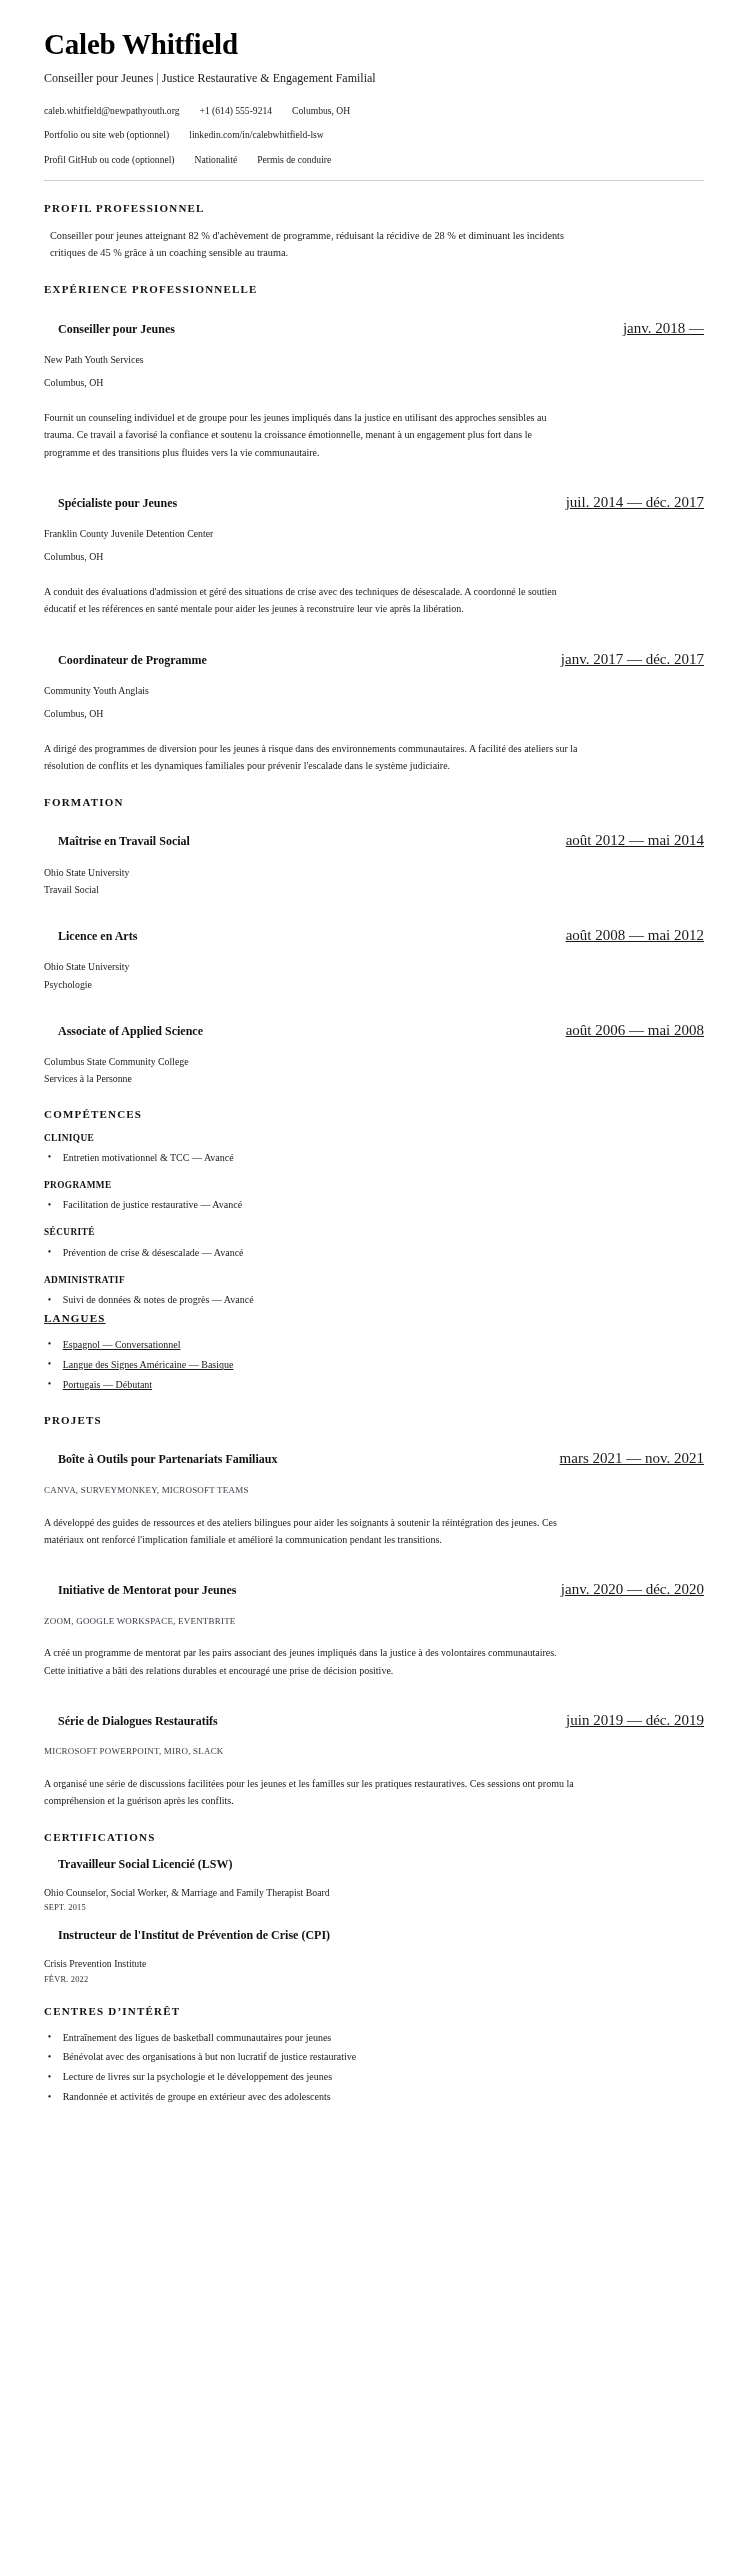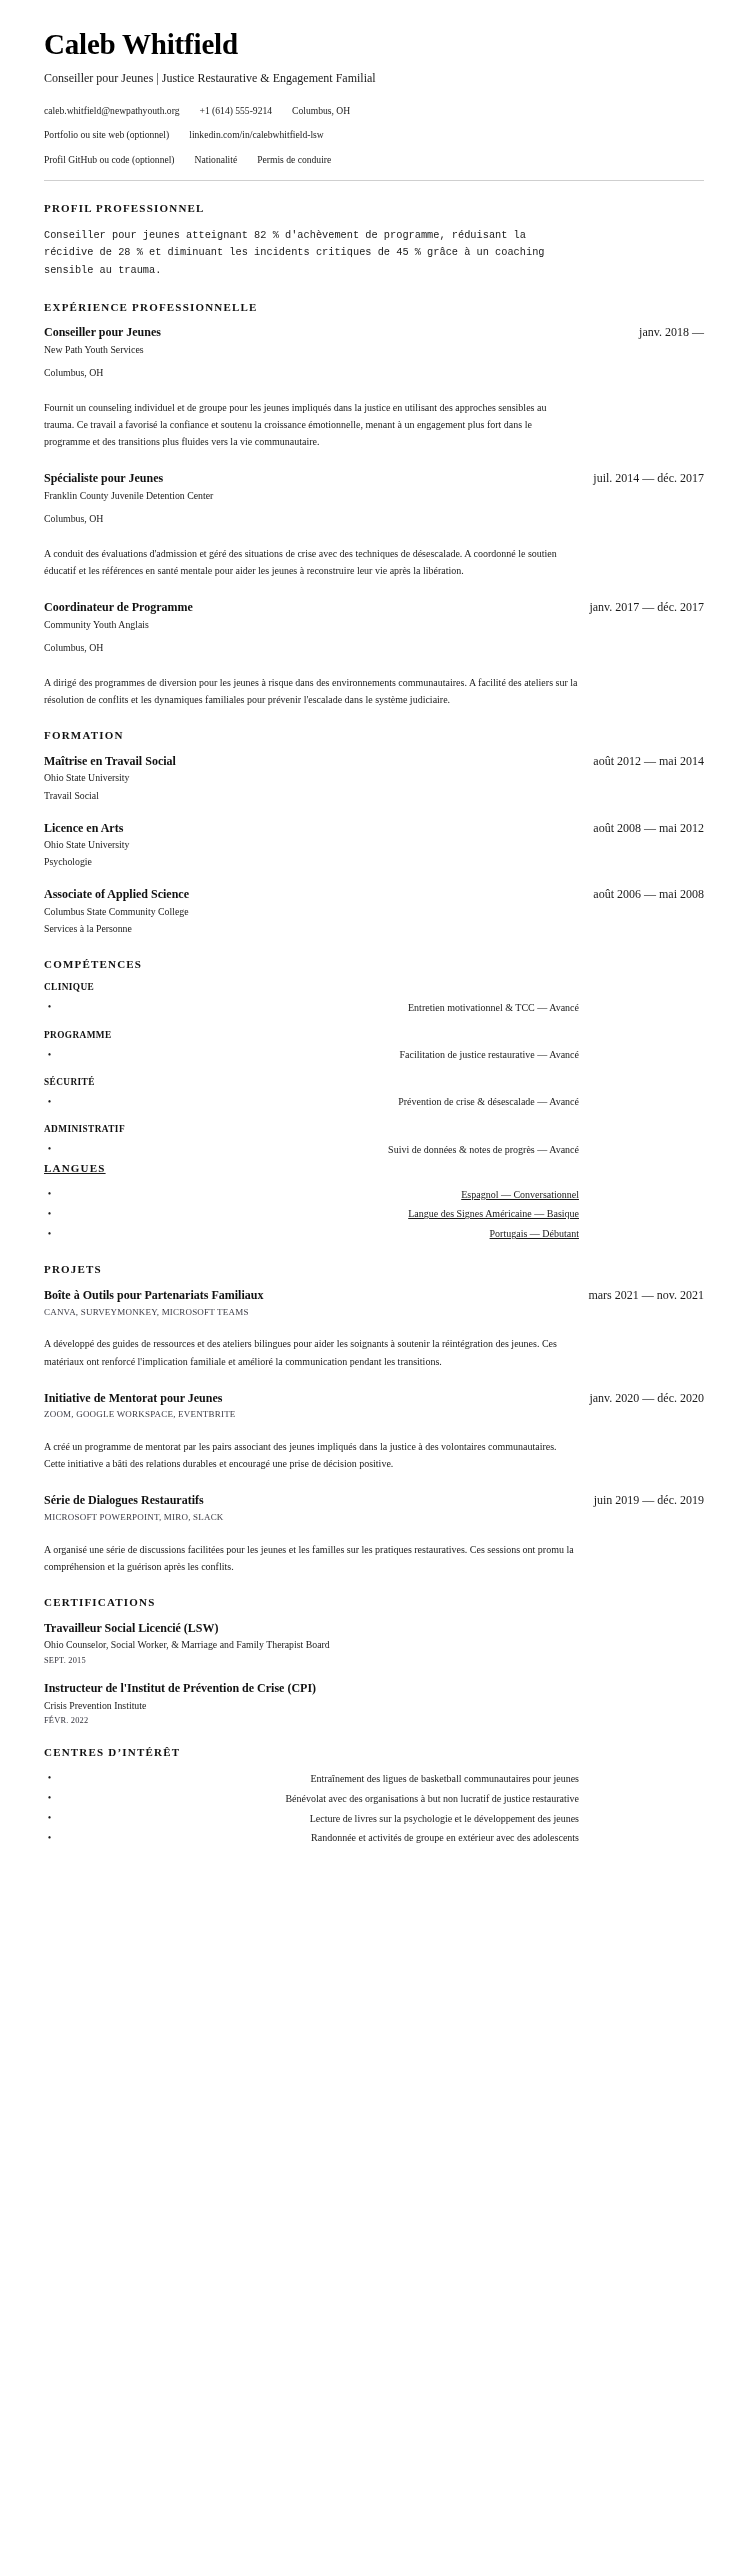--- a/index.html
+++ b/index.html
@@ -63,49 +63,49 @@
     font-weight: 700;
     letter-spacing: 1.2px;
     text-transform: uppercase;
     margin: 0 0 12.5px 0;
     color: #111111;
   }
 
   .summary-text {
     font-size: 10.3px;
     line-height: 1.72;
-    margin: 0;
+    margin: 6px;
     max-width: 641px;
     color: #1a1a1a;
-    font-family: Liberation Mono, monospace;
   }
 
   
   .entry { margin-bottom: 21px; }
   .entry:last-child { margin-bottom: 0; }
   .entry-head {
     display: flex;
     align-items: baseline;
     justify-content: space-between;
     width: 660px;
   }
   .entry-title {
     font-size: 12px;
     font-weight: 700;
     line-height: 1.25;
     color: #111111;
-    margin: 0;
+    margin: 14px;
   }
   .entry-date {
-    font-size: 12px;
+    font-size: 15px;
     font-weight: 400;
     color: #1a1a1a;
     white-space: nowrap;
     text-align: right;
     padding-left: 15px;
+    text-decoration: underline;
   }
   .entry-org {
     font-size: 9.8px;
     line-height: 1.5;
     margin: 2.5px 0 0 0;
     color: #1a1a1a;
   }
   .entry-sub {
     font-size: 9.8px;
     line-height: 1.5;
@@ -150,21 +150,20 @@
     margin: 0;
     padding: 0;
   }
   ul.bullets li {
     position: relative;
     padding-left: 18.7px;
     font-size: 10px;
     line-height: 1.62;
     margin-bottom: 3.7px;
     color: #1a1a1a;
-    text-align: right;
   }
   ul.bullets li:last-child { margin-bottom: 0; }
   ul.bullets li::before {
     content: "\2022";
     position: absolute;
     left: 3.7px;
     top: -0.6px;
     font-size: 10px;
     color: #1a1a1a;
   }

